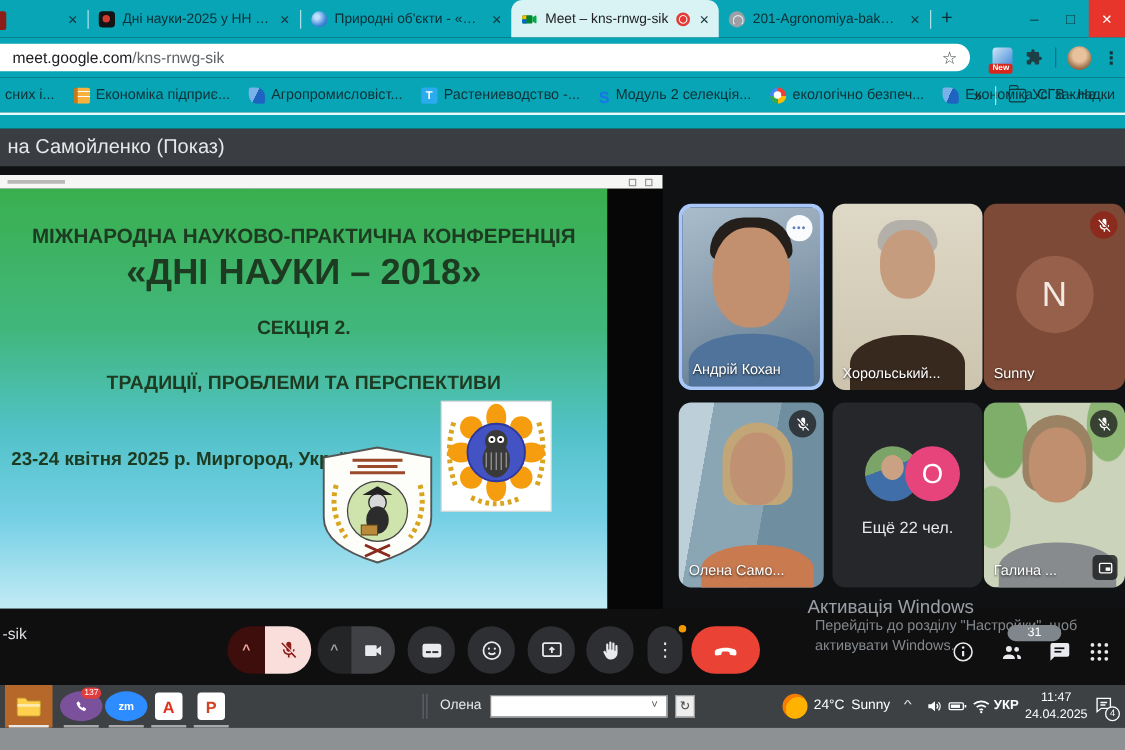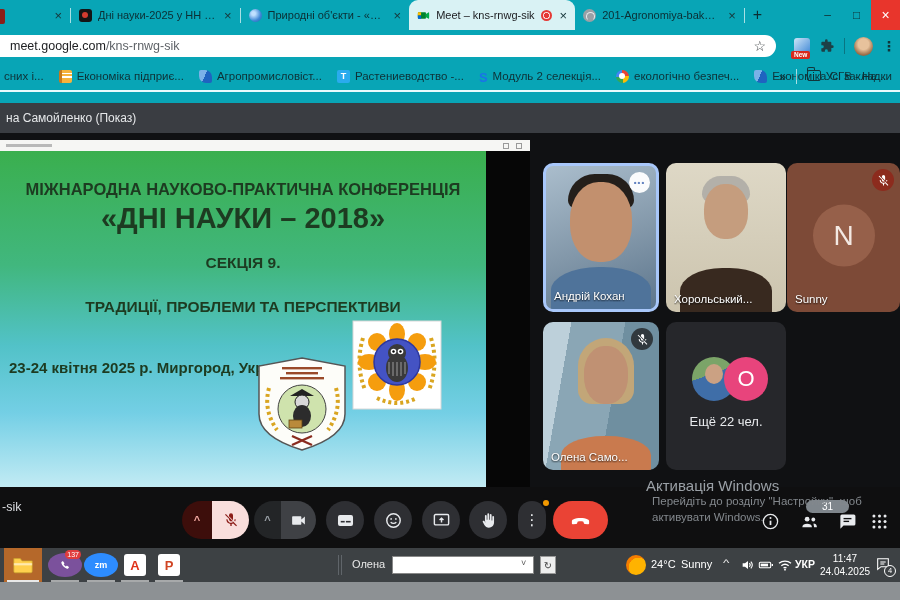--- a/index.html
+++ b/index.html
@@ -35,36 +35,36 @@
   .star{margin-left:auto;font-size:14px;color:#3c4043}
   .addr-right{position:absolute;right:4px;top:5px;height:22px;display:flex;align-items:center;gap:9px}
   .ext-new{position:relative;width:16px;height:16px;border-radius:3px;background:linear-gradient(135deg,#cfe6f7,#3f87d6)}
   .ext-new .nbdg{position:absolute;left:-3px;bottom:-5px;background:#d8281c;color:#fff;font-size:6.5px;font-weight:bold;padding:1px 3px;border-radius:2px;line-height:1}
   .puzzle{width:16px;height:16px}
   .tealsep{width:1px;height:16px;background:rgba(10,60,66,.45)}
   .avatar{width:19px;height:19px;border-radius:50%;background:radial-gradient(circle at 50% 38%,#e7c29c 35%,#9c6f4a 70%,#5e452f)}
   .kebab{font-size:14px;color:#10353a;font-weight:bold}
 
   .bm-row{position:absolute;left:0;top:62px;width:900px;height:28px;background:#08a5b6;display:flex;align-items:center;gap:15px;padding-left:4px;font-size:11.5px;color:#0e3136}
-  .bm{display:flex;align-items:flex-start;gap:5px;white-space:nowrap}
+  .bm{display:flex;align-items:center;gap:5px;white-space:nowrap}
   .bm-ic{width:13px;height:13px;flex:0 0 auto}
   .ic-book{background:linear-gradient(180deg,#f6b23c 0 20%,#fff 20% 30%,#f6b23c 30% 50%,#fff 50% 60%,#f6b23c 60%);border-left:3px solid #c7791d;border-radius:2px}
   .ic-bird{background:linear-gradient(115deg,#7ab1e8 45%,#1f63c0 45%);border-radius:2px 7px 2px 7px}
   .ic-t{background:#2aabee;border-radius:2px;color:#fff;font-size:9px;font-weight:bold;display:flex;align-items:center;justify-content:center}
   .ic-s{color:#1a73e8;font-weight:bold;font-size:13px;width:auto}
   .ic-g{border-radius:50%;background:conic-gradient(#ea4335 0 25%,#fbbc05 0 50%,#34a853 0 75%,#4285f4 0);position:relative}
   .ic-g::after{content:"";position:absolute;inset:3.5px;border-radius:50%;background:#fff}
   .bm-right{position:absolute;right:8px;top:0;height:28px;display:flex;align-items:center;gap:10px}
   .chev2{font-size:13px;color:#0e3136}
   .folder-sm{width:14px;height:11px;border:1.5px solid #11363b;border-radius:2px;position:relative}
   .folder-sm::before{content:"";position:absolute;left:-1px;top:-4px;width:6px;height:3px;border:1.5px solid #11363b;border-bottom:none;border-radius:2px 2px 0 0}
   .chrome-edge{position:absolute;left:0;top:90px;width:900px;height:13px;background:#08a5b6;border-top:2px solid #e9fbfd}
 
   
-  .banner{position:absolute;left:0;top:103px;width:900px;height:30px;background:#3a3d42;color:#e6e8ea;font-size:12px;line-height:30px;padding-left:6px}
+  .banner{position:absolute;left:0;top:103px;width:900px;height:30px;background:#3a3d42;color:#e6e8ea;font-size:16px;line-height:30px;padding-left:6px}
 
   
   .slidewin{position:absolute;left:0;top:140px;width:530px;height:347px;background:#000}
   .slide-tb{position:absolute;left:0;top:0;width:530px;height:11px;background:#f6f6f4;display:flex;align-items:center}
   .tb-smudge{width:46px;height:3px;background:#b9b9b9;margin-left:6px}
   .tb-btns{margin-left:auto;display:flex;gap:7px;margin-right:8px}
   .tb-btns i{width:6px;height:6px;border:1px solid #9a9a9a;display:block}
   .slide{position:absolute;left:0;top:11px;width:486px;height:336px;background:linear-gradient(180deg,#3aaf4e 0%,#41b77e 34%,#52c2c8 58%,#74cfe5 78%,#c2ebf4 100%);color:#1d3b21;overflow:hidden}
   .letterbox{position:absolute;right:0;top:11px;width:44px;height:336px;background:#060606}
   .s-head{position:absolute;left:0;top:29px;width:100%;text-align:center;font-size:16.5px;font-weight:bold}
@@ -283,21 +283,21 @@
     <div class="slide-tb">
       <span class="tb-smudge"></span>
       <span class="tb-btns">
           <i></i>
           <i></i>
         </span>
     </div>
     <div class="slide">
       <div class="s-head">МІЖНАРОДНА НАУКОВО-ПРАКТИЧНА КОНФЕРЕНЦІЯ</div>
       <div class="s-title">«ДНІ НАУКИ – 2018»</div>
-      <div class="s-sec1">СЕКЦІЯ 9.</div>
+      <div class="s-sec1">СЕКЦІЯ 2.</div>
       <div class="s-sec3">ТРАДИЦІЇ, ПРОБЛЕМИ ТА ПЕРСПЕКТИВИ</div>
       <div class="s-date">23-24 квітня 2025 р. Миргород, Україна</div>
       <svg class="logo-crest" viewBox="0 0 93 96">
         <path d="M46 2 L89 10 V58 Q89 81 46 94 Q3 81 3 58 V10 Z" fill="#fdfdf9" stroke="#555" stroke-width="1.5"></path>
         <rect x="26" y="11" width="40" height="2.4" fill="#9a4a2a"></rect>
         <rect x="30" y="16" width="32" height="2.4" fill="#9a4a2a"></rect>
         <rect x="24" y="21" width="44" height="2.4" fill="#9a4a2a"></rect>
         <path d="M13 32 Q7 54 21 74" stroke="#d9a520" stroke-width="4" fill="none" stroke-dasharray="3 3"></path>
         <path d="M80 32 Q86 54 72 74" stroke="#d9a520" stroke-width="4" fill="none" stroke-dasharray="3 3"></path>
         <circle cx="46" cy="53" r="24" fill="#cfe3ad" stroke="#444"></circle>
@@ -366,20 +366,37 @@
           <path fill="currentColor" d="M15 11V5a3 3 0 0 0-6 0v1.2l6 6zM19 11h-1.7a5.3 5.3 0 0 1-.4 2l1.3 1.3A7 7 0 0 0 19 11zM4.3 3L3 4.3l6 6V11a3 3 0 0 0 4.7 2.5l1.5 1.5A5.3 5.3 0 0 1 6.7 11H5a7 7 0 0 0 6 6.9V21h2v-3.1c.8-.1 1.6-.4 2.3-.8l4.4 4.4 1.3-1.3z"></path>
         </svg>
       </div>
     <div class="pname">Олена Само...</div>
   </div>
   <div class="tile r2 c2 p4">
     <div class="ov-ph"></div>
     <div class="ov-badge">O</div>
     <div class="ov-label">Ещё 22 чел.</div>
   </div>
+  <div class="tile r2 c3 p5">
+    <div class="hair"></div>
+      <div class="head"></div>
+      <div class="torso"></div>
+    <div class="micoff">
+        <svg viewBox="0 0 24 24">
+          <path fill="currentColor" d="M15 11V5a3 3 0 0 0-6 0v1.2l6 6zM19 11h-1.7a5.3 5.3 0 0 1-.4 2l1.3 1.3A7 7 0 0 0 19 11zM4.3 3L3 4.3l6 6V11a3 3 0 0 0 4.7 2.5l1.5 1.5A5.3 5.3 0 0 1 6.7 11H5a7 7 0 0 0 6 6.9V21h2v-3.1c.8-.1 1.6-.4 2.3-.8l4.4 4.4 1.3-1.3z"></path>
+        </svg>
+      </div>
+    <div class="pip">
+        <svg viewBox="0 0 24 24" fill="none" stroke="#fff" stroke-width="2">
+          <rect x="3" y="5" width="18" height="14" rx="2"></rect>
+          <rect x="12" y="11" width="7" height="5" fill="#fff" stroke="none"></rect>
+        </svg>
+      </div>
+    <div class="pname">Галина ...</div>
+  </div>
 
   <div class="wm-title">Активація Windows</div>
   <div class="wm-l2">Перейдіть до розділу "Настройки", щоб</div>
   <div class="wm-l3">активувати Windows.</div>
 
   <div class="ctrlbar">
     <span class="mcode">-sik</span>
     <div class="grp mic-grp">
       <div class="seg mic-chev">^</div>
       <div class="seg mic-main">

